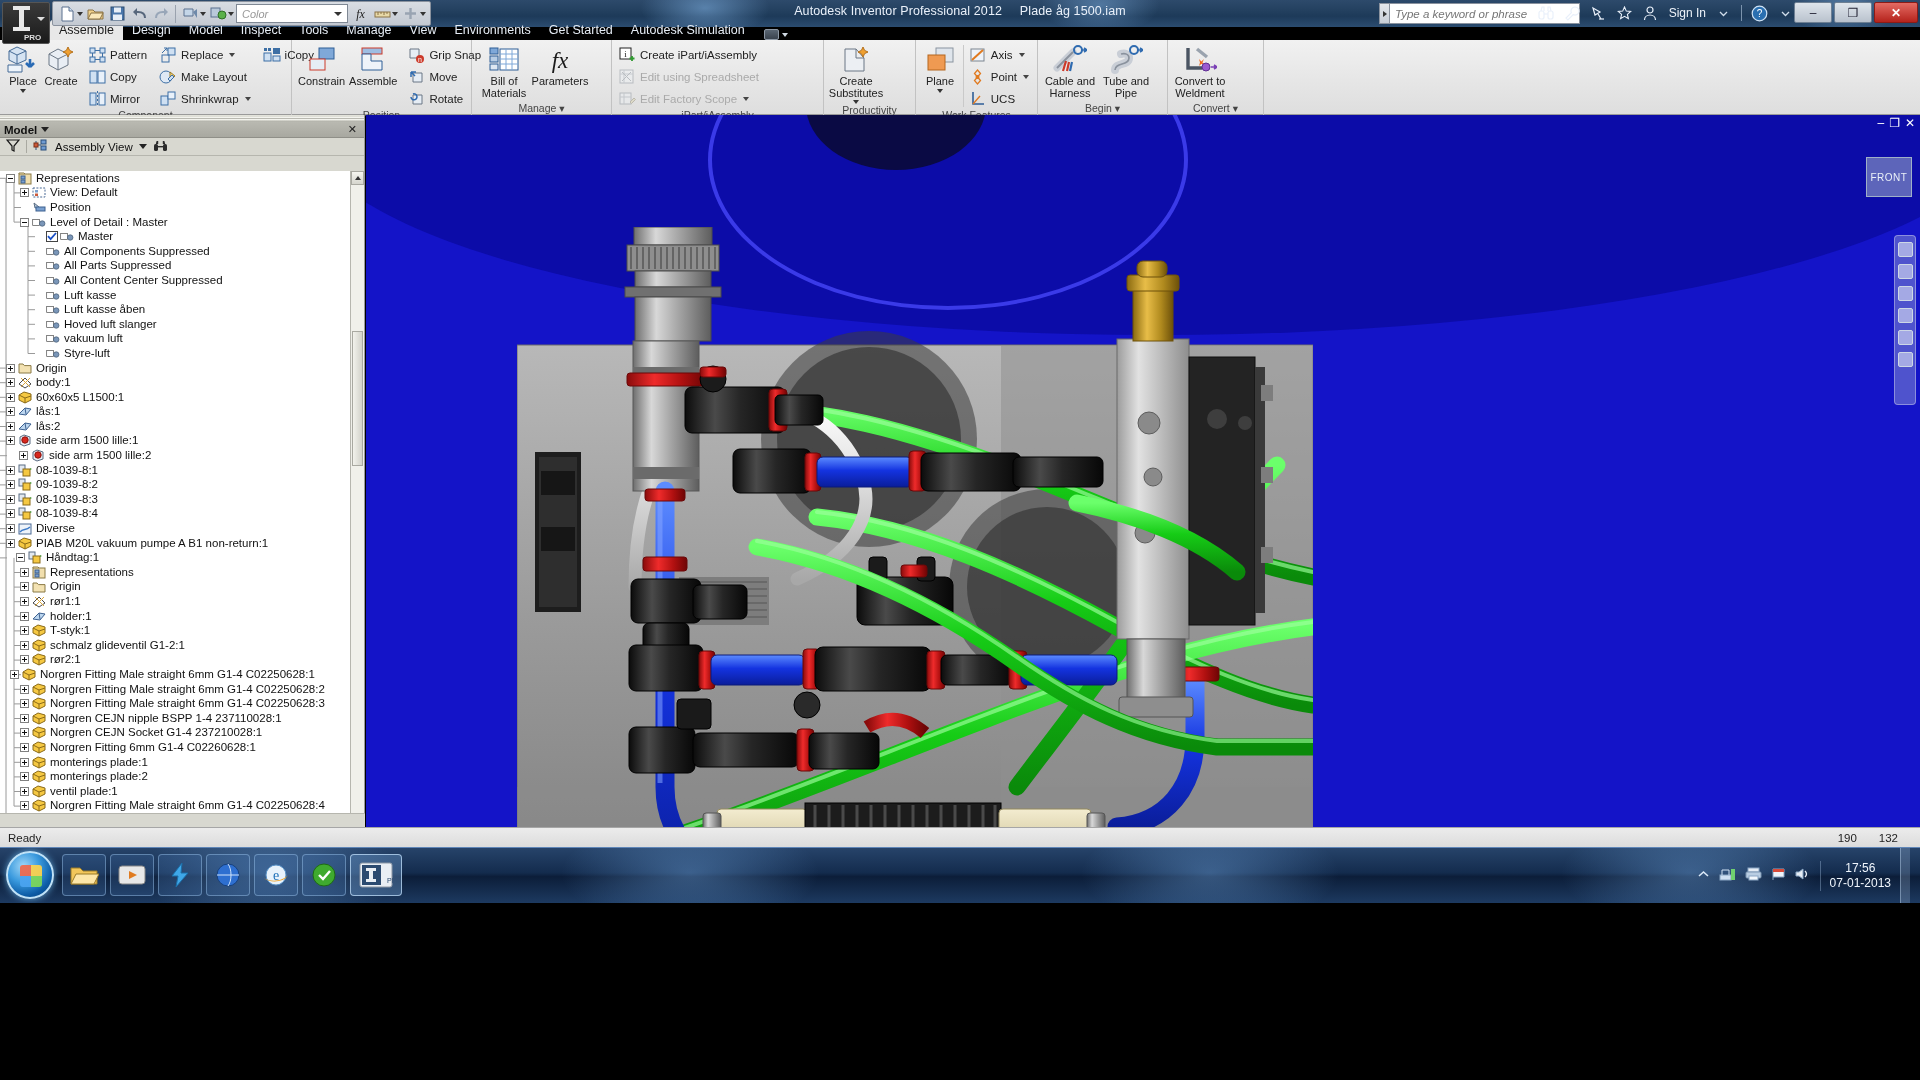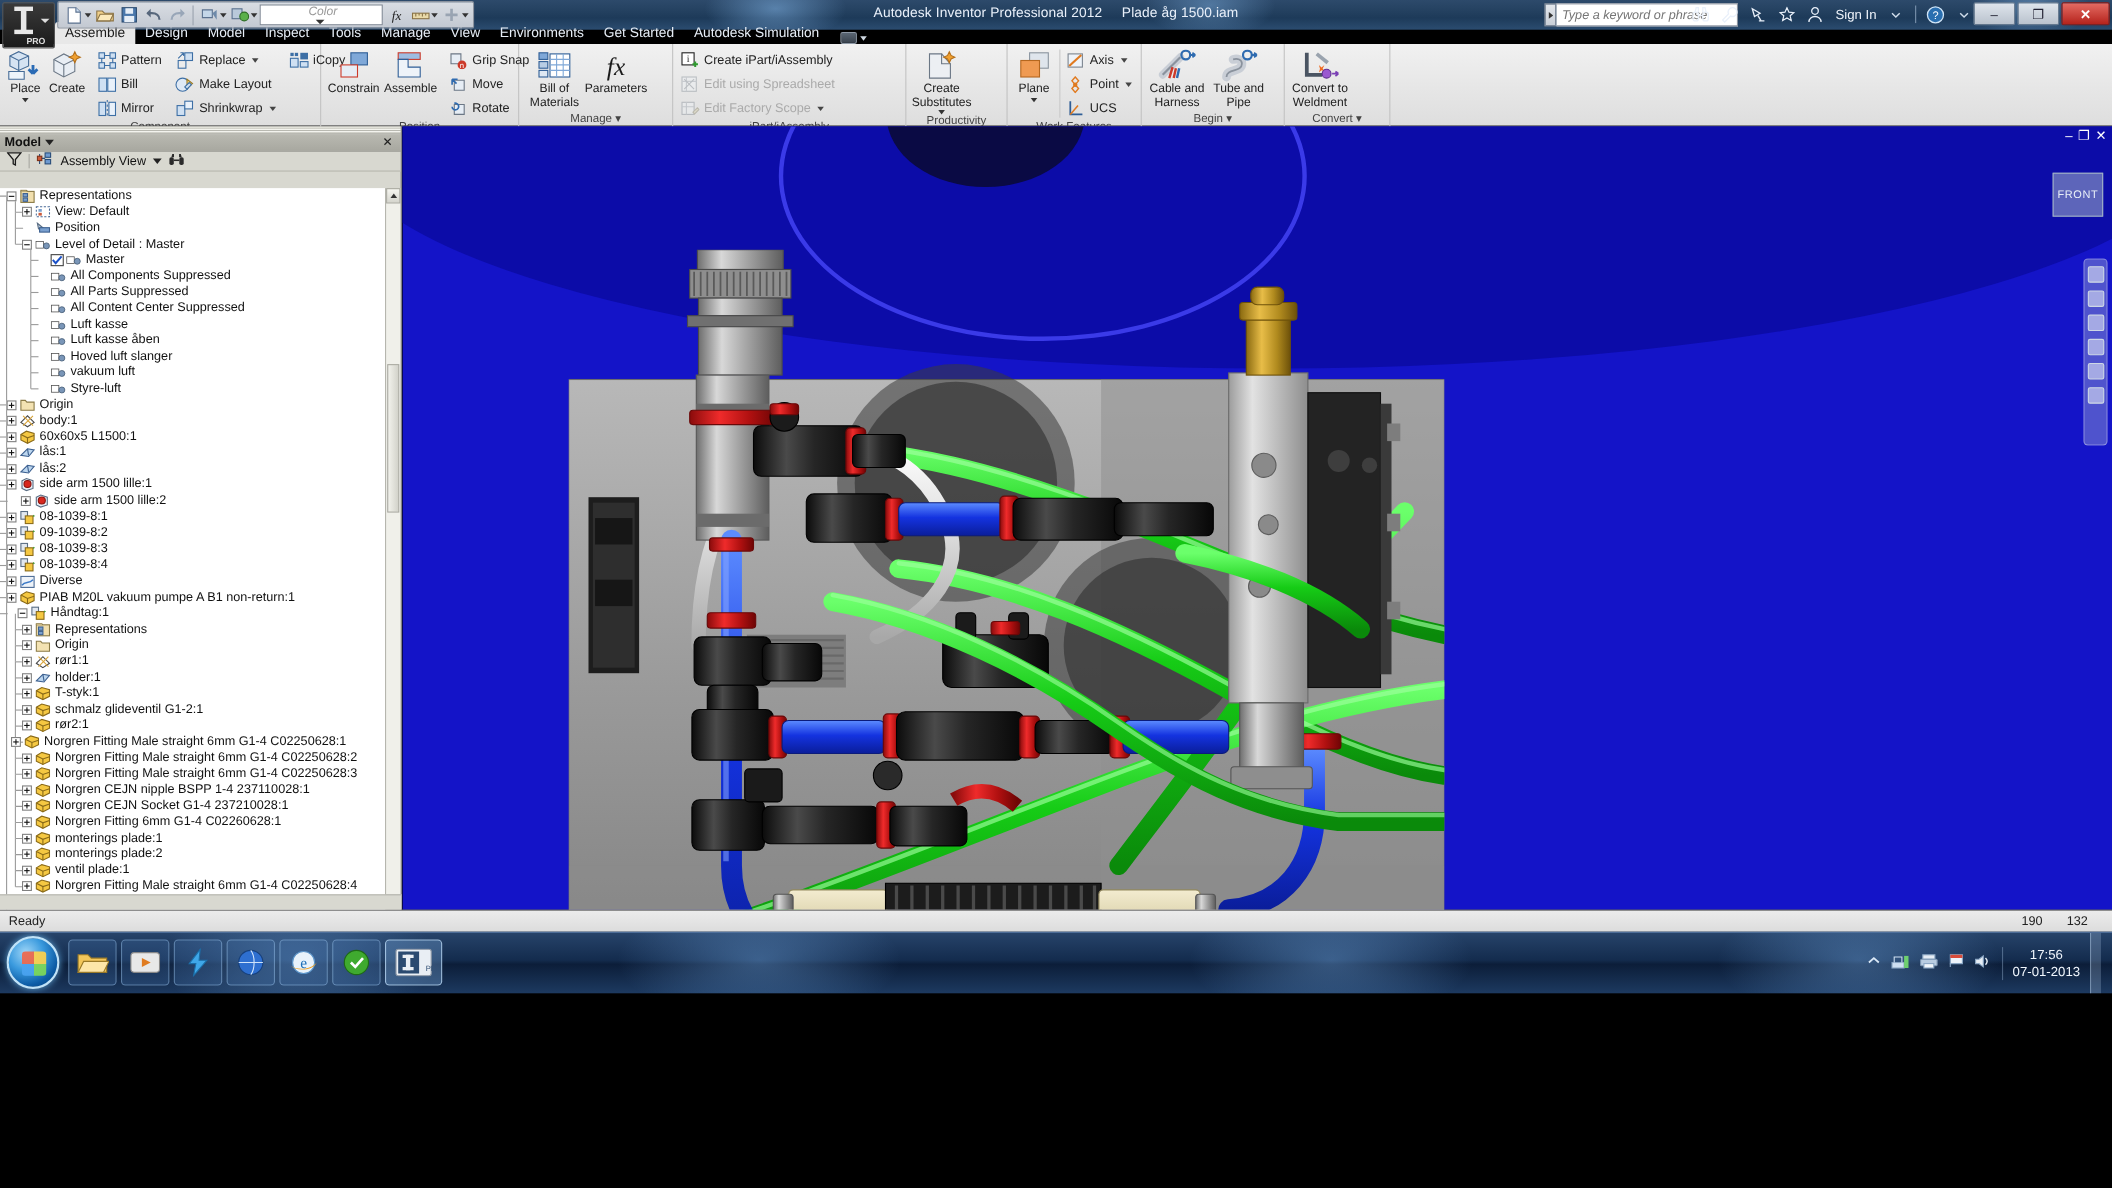--- a/index.html
+++ b/index.html
@@ -39,34 +39,34 @@
 
   .qat { position:absolute; left:52px; top:1px; height:25px; display:flex; align-items:center; gap:2px;
          background: linear-gradient(180deg,#d9dde3,#c3c9d2); border:1px solid #8a929e; border-radius:2px;
          padding: 0 4px; z-index:25; }
   .qat .qbtn { width:20px; height:21px; display:flex; align-items:center; justify-content:center;
                border-radius:2px; cursor:default; }
   .qat .qsep { width:1px; height:18px; background:#9aa2ae; margin:0 2px; }
   .qat .dd { width:0;height:0;border-left:3px solid transparent;border-right:3px solid transparent;
              border-top:4px solid #333; align-self:center; margin-left:-2px; }
   .colorbox { width:112px; height:19px; background:#fff; border:1px solid #7f8894;
-              display:flex; align-items:center; justify-content:space-between; padding:0 2px;flex-direction:column;}
+              display:flex; align-items:center; justify-content:space-between; padding:0 2px;}
   .colorbox span { font-size:11px; color:#999; font-style:italic; padding-left:3px;}
   .colorbox .dd2 { width:0;height:0;border-left:4px solid transparent;border-right:4px solid transparent;
                    border-top:4px solid #333; margin-right:3px;}
 
   .apptitle { position:absolute; left:0; top:4px; width:1920px; text-align:center;
       font-size:12.5px; color:#e9f0fa; z-index:20; letter-spacing:.1px; }
 
   .searchwrap { position:absolute; right:340px; top:3px; display:flex; align-items:center; z-index:26;}
   .searchwrap .lead { width:11px;height:21px; background:linear-gradient(180deg,#e3e7ec,#c8ced7);
      border:1px solid #8a929e; display:flex;align-items:center;justify-content:center;}
   .searchwrap .lead i { width:0;height:0;border-top:3px solid transparent;border-bottom:3px solid transparent;
      border-left:4px solid #333; display:block;}
-  .searchbox { width:165px; height:21px; background:#fff; border:1px solid #8a929e; border-left:none;
+  .searchbox { width:190px; height:21px; background:#fff; border:1px solid #8a929e; border-left:none;
      display:flex; align-items:center; padding-left:5px;justify-content:center; }
   .searchbox input { border:none; outline:none; width:100%; font-size:11.5px; font-style:italic; color:#888;
      font-family:"Liberation Sans",sans-serif; background:transparent;}
   .titleicons { position:absolute; right:126px; top:3px; display:flex; align-items:center; gap:9px; z-index:26; }
   .titleicons .ti { width:17px;height:20px; display:flex;align-items:center;justify-content:center; }
   .signin { font-size:12px; color:#eef3fa; margin-left:1px;}
   .vsep { width:1px;height:16px;background:#7b93ad; }
 
   .winbtns { position:absolute; right:2px; top:2px; display:flex; gap:2px; z-index:26;}
   .winbtn { width:38px;height:21px; border:1px solid #6d7f93; border-radius:2px;
@@ -432,21 +432,21 @@
               </span>
               <span class="slbl">Pattern</span>
             </div>
             <div class="sml">
               <span class="sgfx">
                 <svg width="17" height="16" viewBox="0 0 17 16">
                   <rect x="1" y="2" width="7" height="12" fill="#cfe0f2" stroke="#3d6fa5"></rect>
                   <rect x="9" y="2" width="7" height="12" fill="#e9f1fa" stroke="#3d6fa5"></rect>
                 </svg>
               </span>
-              <span class="slbl">Bill</span>
+              <span class="slbl">Copy</span>
             </div>
             <div class="sml">
               <span class="sgfx">
                 <svg width="17" height="16" viewBox="0 0 17 16">
                   <rect x="1" y="2" width="6" height="12" fill="#cfe0f2" stroke="#3d6fa5"></rect>
                   <rect x="10" y="2" width="6" height="12" fill="#e9f1fa" stroke="#3d6fa5"></rect>
                   <path d="M8.5 0v16" stroke="#3d6fa5" stroke-dasharray="2 2"></path>
                 </svg>
               </span>
               <span class="slbl">Mirror</span>

